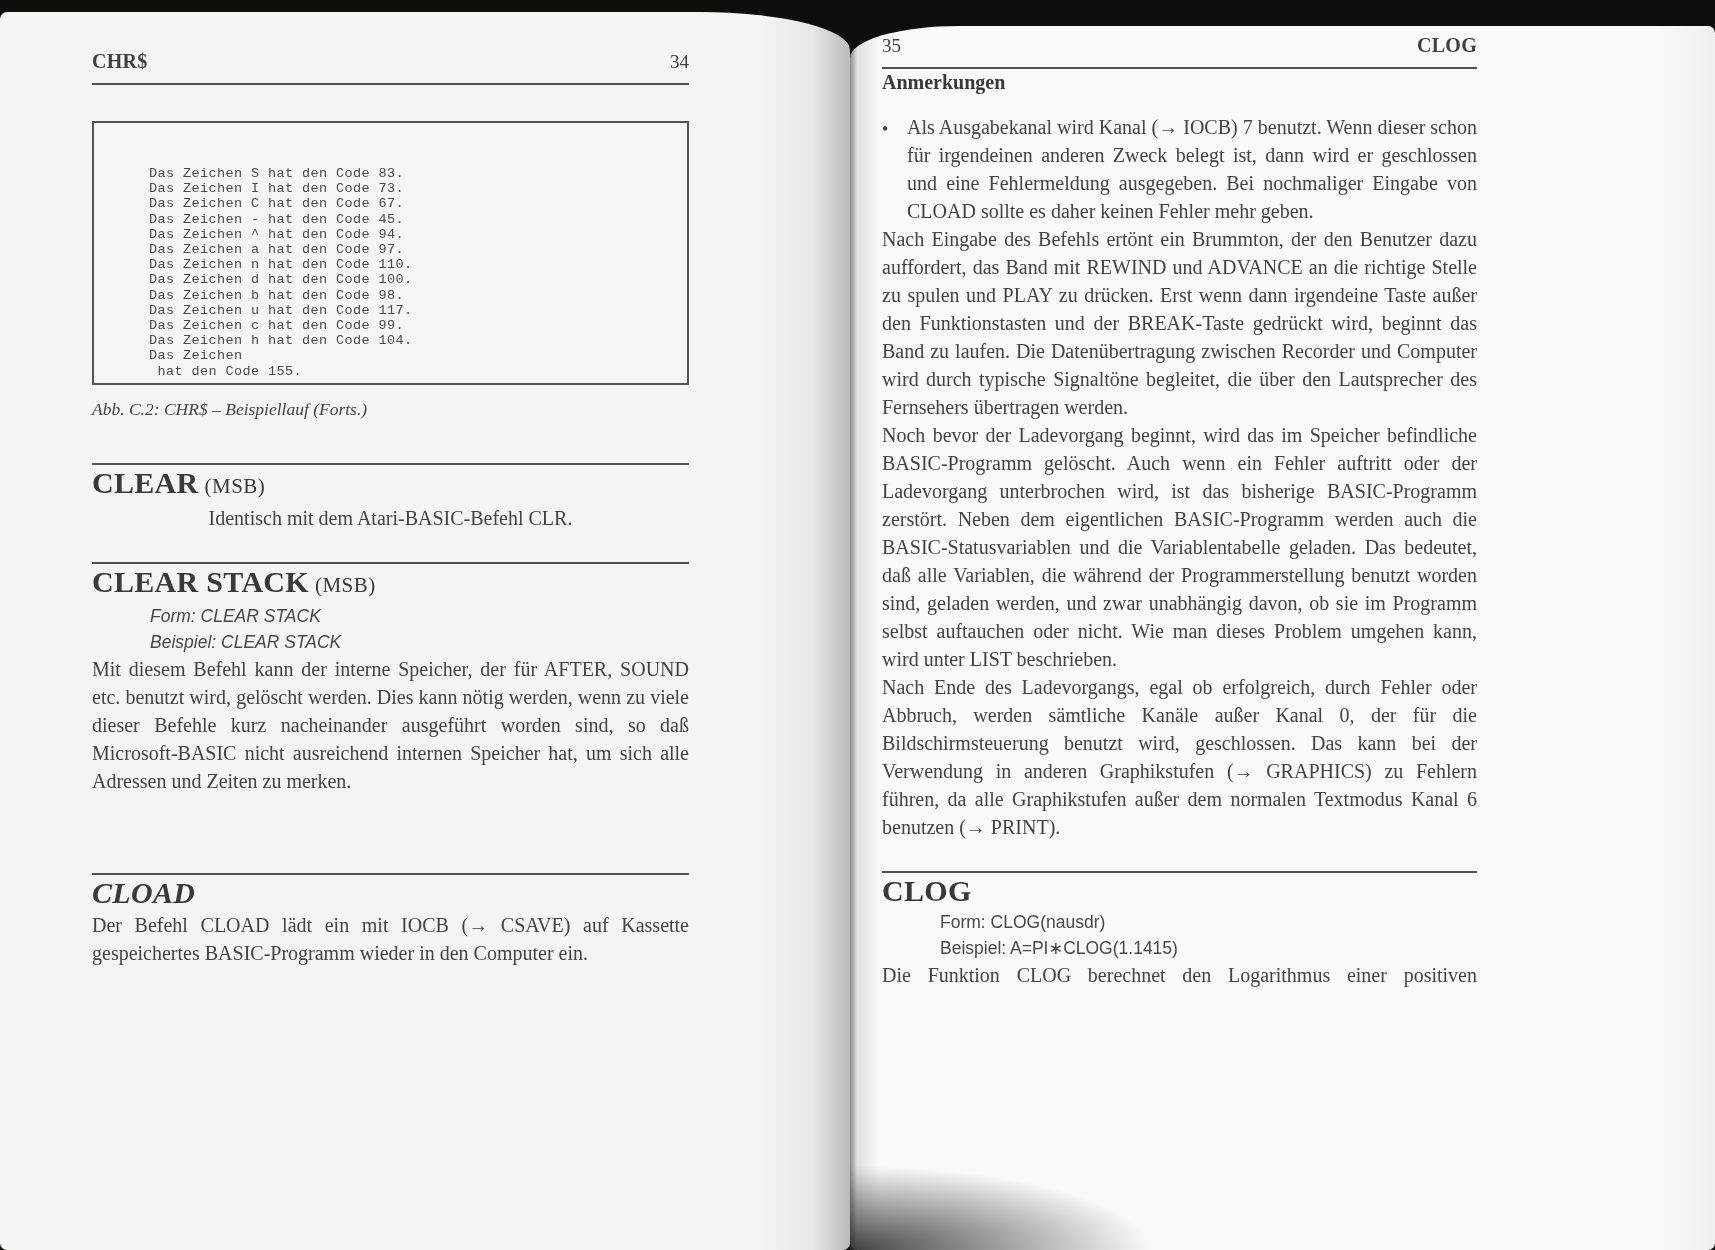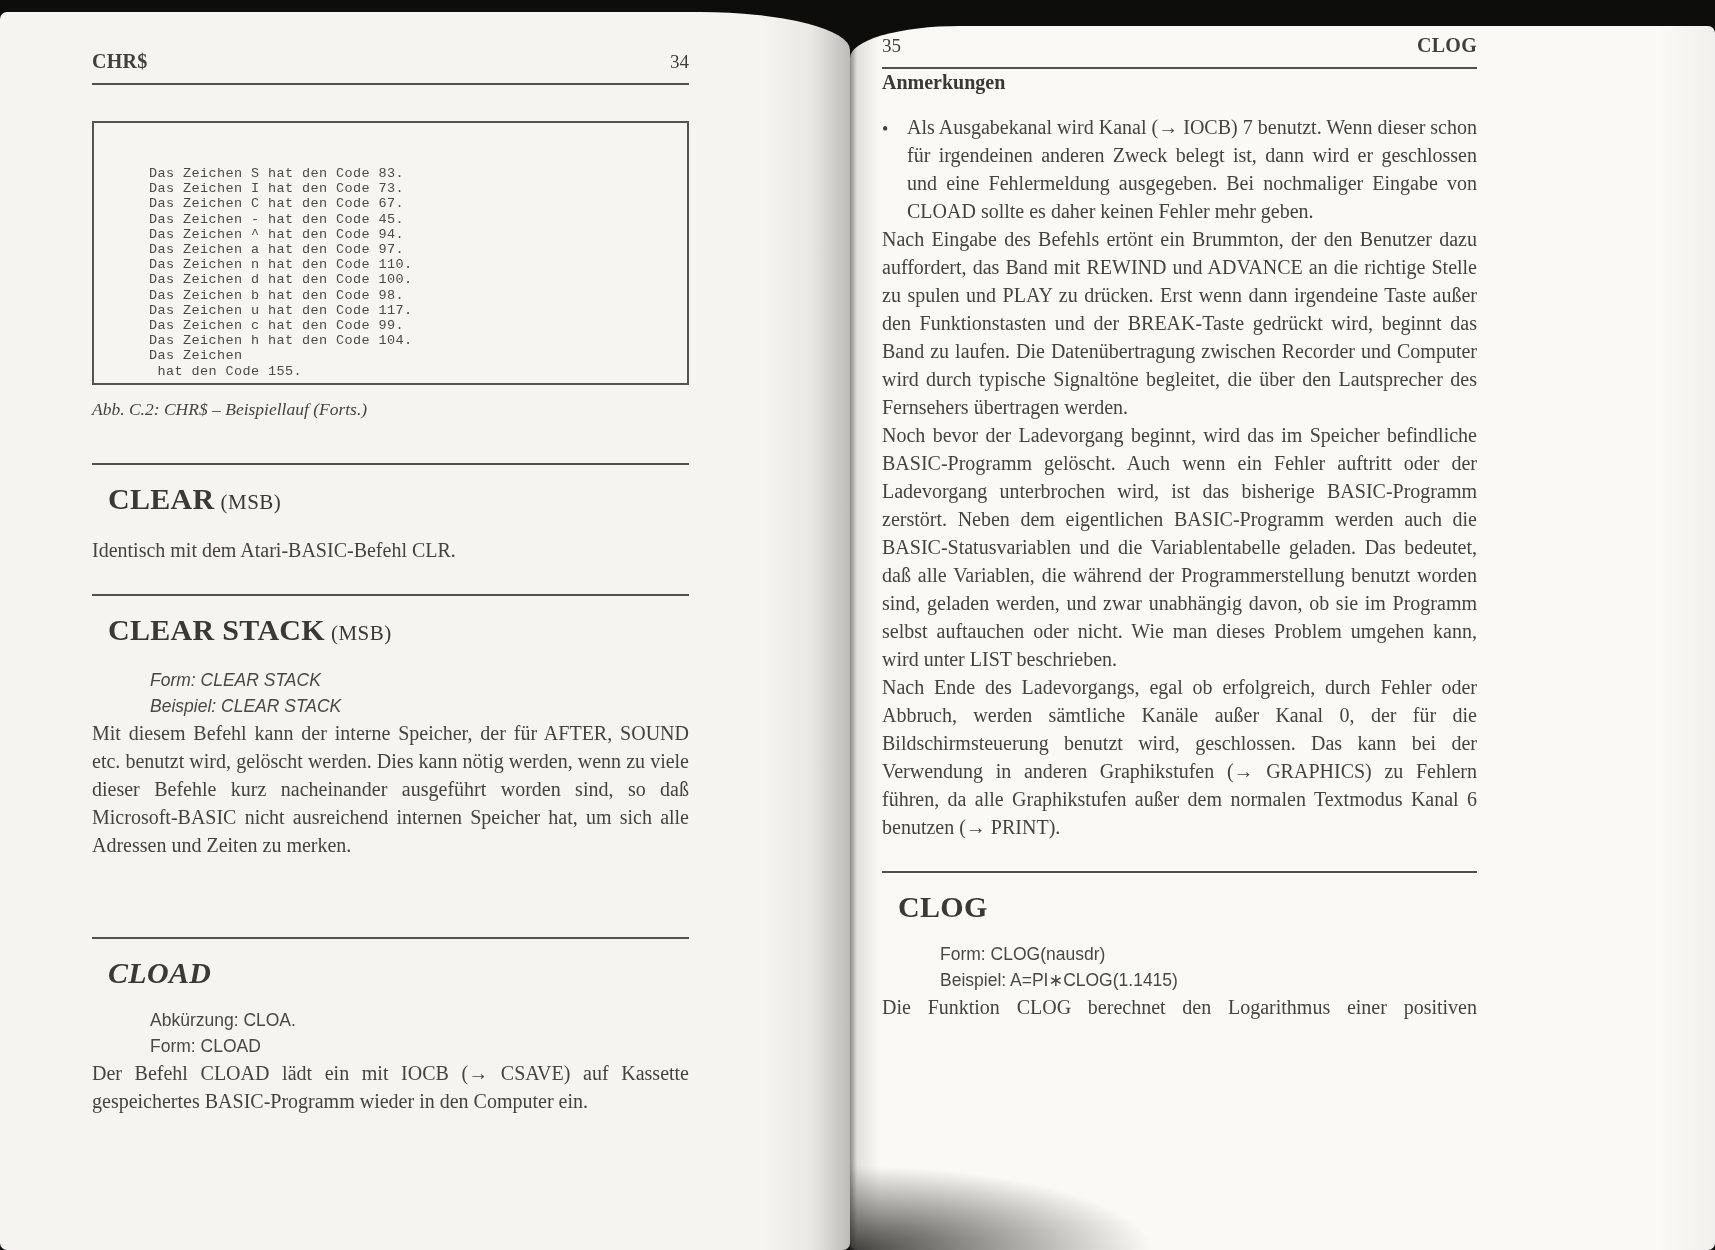--- a/index.html
+++ b/index.html
@@ -47,34 +47,34 @@
     padding-bottom:8px;
     font-size:20px;line-height:27px;
   }
   .ph-title{font-weight:bold;letter-spacing:0.3px;}
   .ph-num{font-weight:normal;font-size:19px;}
 
   .rule{border-top:2px solid #53514d;height:0;}
 
   h2.cmd{
     font-size:30px;line-height:36px;font-weight:bold;
-    margin:16px;color:#3b3936;letter-spacing:0.3px;
+    margin:0;color:#3b3936;letter-spacing:0.3px;
   }
   h2.cmd .suffix{font-size:21px;font-weight:normal;letter-spacing:0.5px;margin-left:6px;}
 
   h3.notes{
     font-size:20px;line-height:26px;font-weight:bold;margin:0;color:#3b3936;
   }
 
   p.body{
     font-size:20px;line-height:28px;margin:0;
     text-align:justify;
     color:#45433f;
   }
-  p.body.last-left{text-align:left;}
+  p.body.last-left{text-align:center;}
   p.justify-all{text-align:justify;text-align-last:justify;}
 
   pre.formlines{
     margin:0 0 0 58px;
     font-family:"Liberation Sans", sans-serif;
     font-size:17.5px;line-height:26px;
     color:#4a4845;
   }
 
   
@@ -166,22 +166,20 @@
       <div class="rule l-rule2"></div>
 
       <h2 class="cmd l-h-stack"><span>CLEAR STACK</span><span class="suffix">(MSB)</span></h2>
       <pre class="formlines l-form-stack">Form: CLEAR STACK
 Beispiel: CLEAR STACK</pre>
       <p class="body l-p-stack">Mit diesem Befehl kann der interne Speicher, der für AFTER, SOUND etc. benutzt wird, gelöscht werden. Dies kann nötig werden, wenn zu viele dieser Befehle kurz nacheinander ausgeführt worden sind, so daß Microsoft-BASIC nicht ausreichend internen Speicher hat, um sich alle Adressen und Zeiten zu merken.</p>
 
       <div class="rule l-rule3"></div>
 
       <h2 class="cmd l-h-cload"><span>CLOAD</span></h2>
-      <pre class="formlines l-form-cload">Abkürzung: CLOA.
-Form: CLOAD</pre>
       <p class="body l-p-cload">Der Befehl CLOAD lädt ein mit IOCB (→ CSAVE) auf Kassette gespeichertes BASIC-Programm wieder in den Computer ein.</p>
 
     </div>
   </div>
 
   <div class="page right">
     <div class="inner inner-right">
 
       <div class="page-header">
         <span class="ph-num">35</span>

